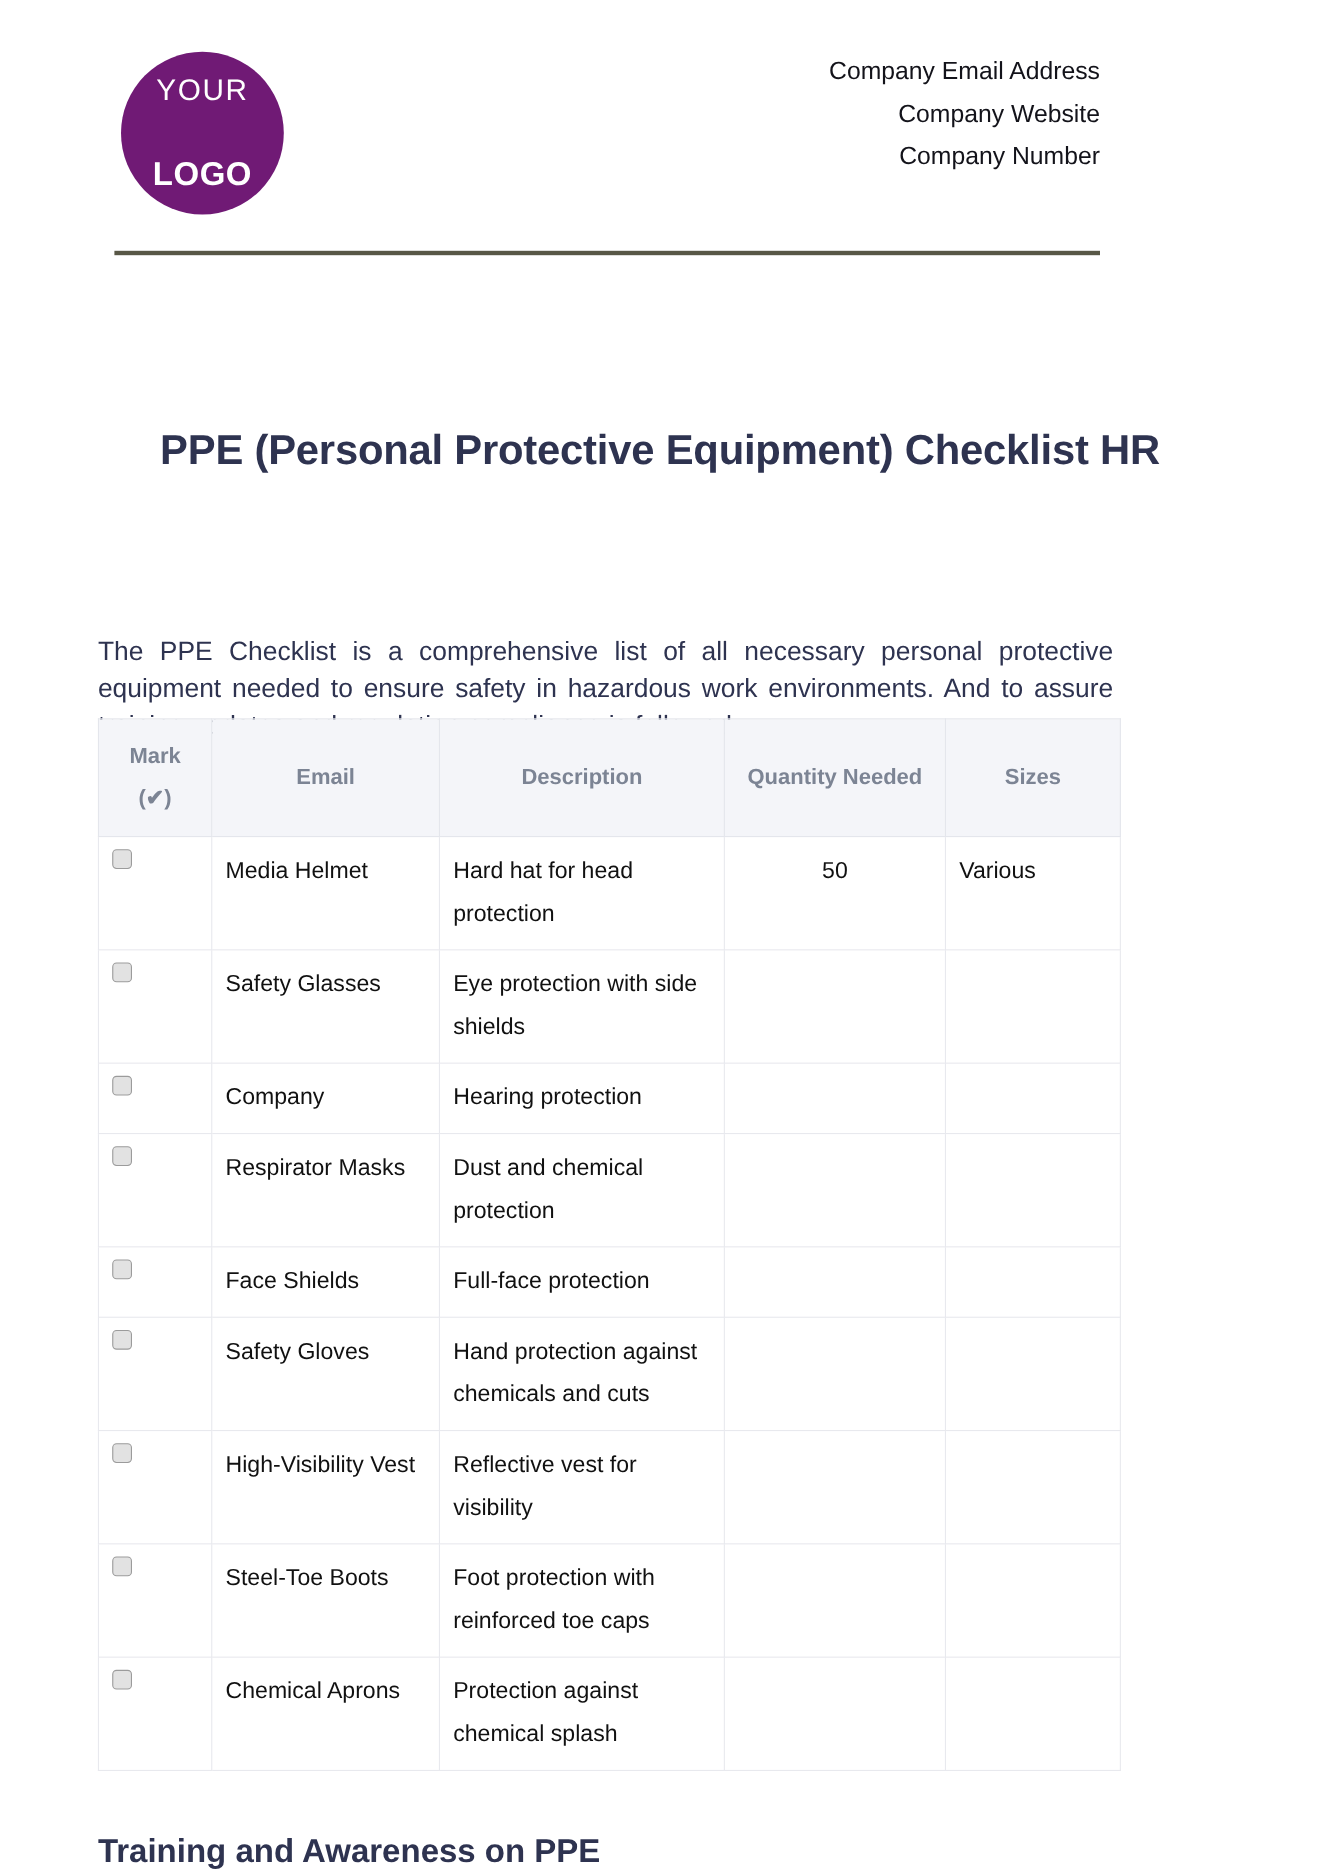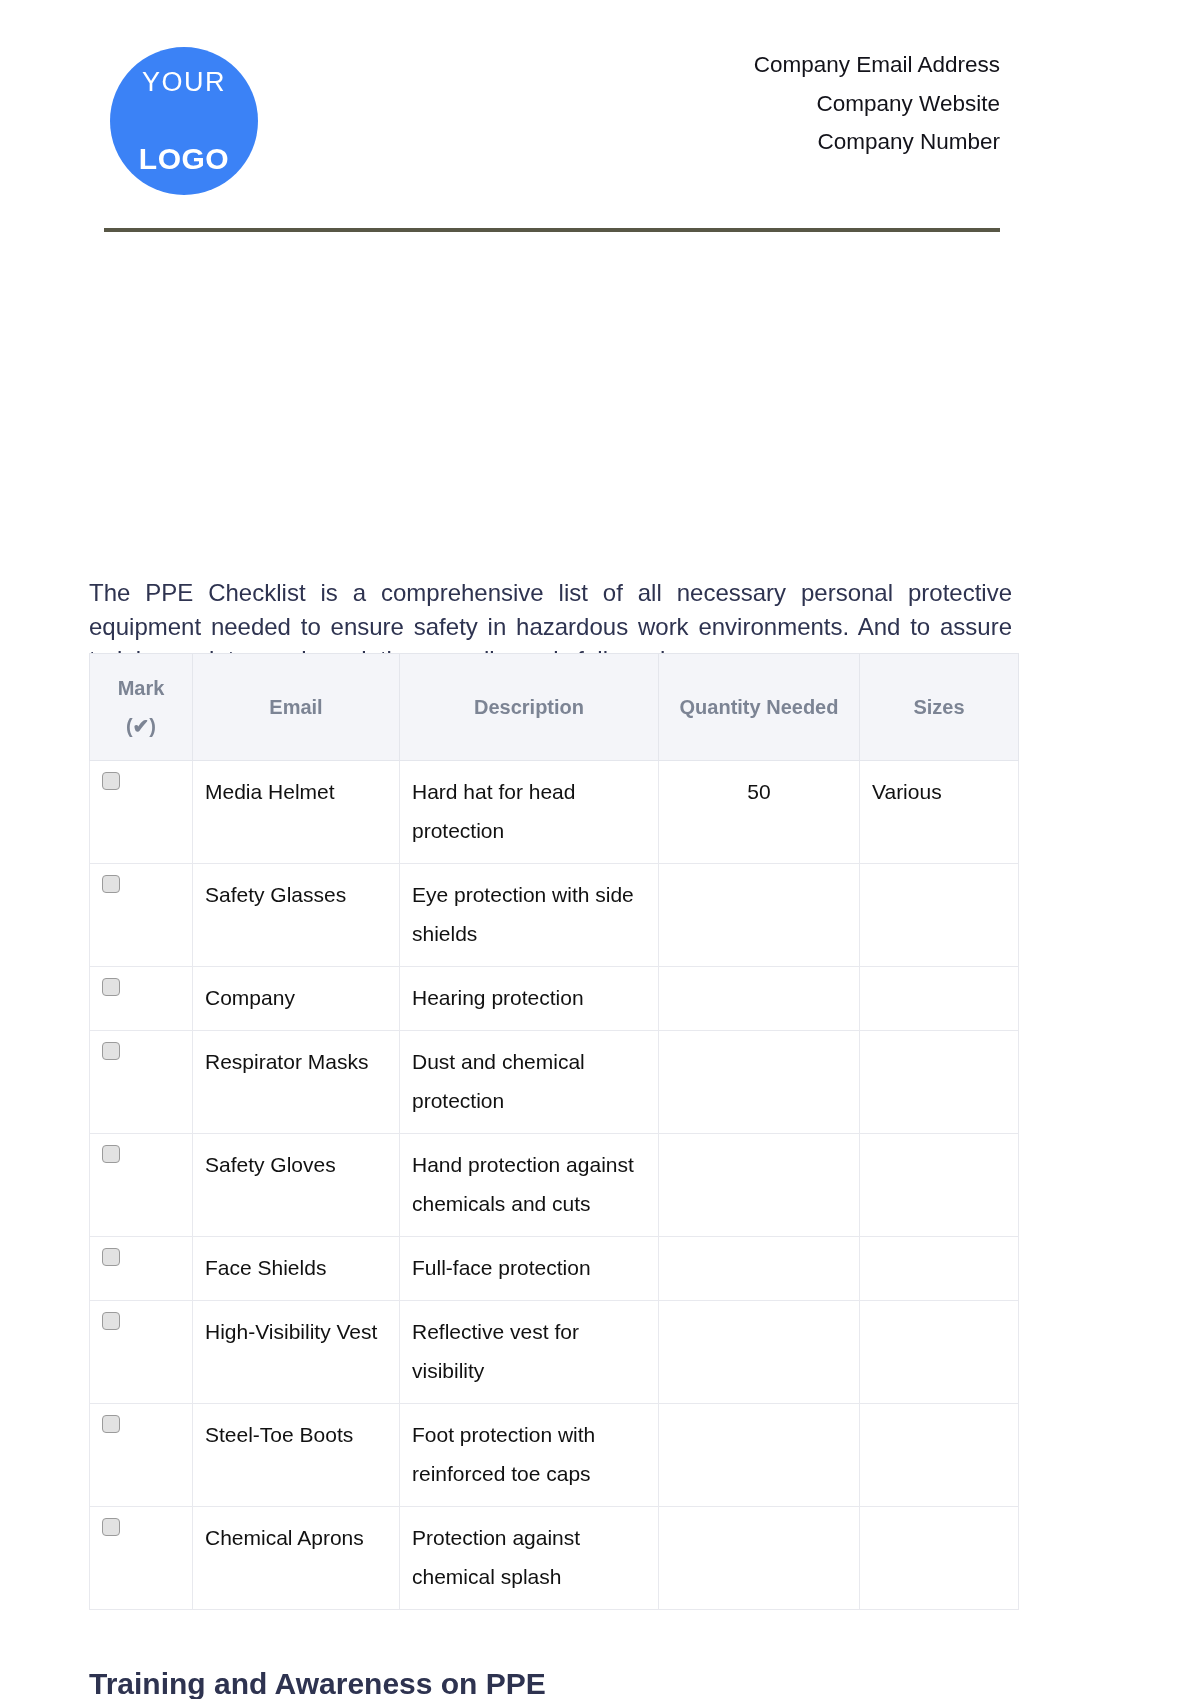--- a/index.html
+++ b/index.html
@@ -31,21 +31,21 @@
     width: 896px;
     height: 160px;
   }
   .logo {
     position: absolute;
     left: 6px;
     top: 7px;
     width: 148px;
     height: 148px;
     border-radius: 50%;
-    background: #3b82f6;
+    background: #701a75;
     display: flex;
     flex-direction: column;
     align-items: center;
     justify-content: center;
     line-height: 1;
   }
   .logo-your {
     color: #ffffff;
     font-size: 27px;
     letter-spacing: 1.5px;
@@ -201,20 +201,21 @@
     <div class="contact">
       <div class="contact-line">Company Email Address</div>
       <div class="contact-line">Company Website</div>
       <div class="contact-line">Company Number</div>
     </div>
 
   </div>
 
   <div class="divider"></div>
 
+  <div class="title">PPE (Personal Protective Equipment) Checklist HR</div>
 
   <div class="intro">The PPE Checklist is a comprehensive list of all necessary personal protective equipment needed to ensure safety in hazardous work environments. And to assure training updates and regulation compliance is followed.</div>
 
   <div class="table-wrap">
     <table class="ppe">
       <colgroup>
         <col class="c-mark">
           <col class="c-item">
           <col class="c-desc">
           <col class="c-qty">
@@ -256,29 +257,29 @@
           </tr>
           <tr>
             <td class="cell-mark"><span class="checkbox"></span></td>
             <td class="cell-item">Respirator Masks</td>
             <td class="cell-desc">Dust and chemical protection</td>
             <td class="cell-qty"></td>
             <td class="cell-size"></td>
           </tr>
           <tr>
             <td class="cell-mark"><span class="checkbox"></span></td>
+            <td class="cell-item">Face Shields</td>
+            <td class="cell-desc">Full-face protection</td>
+            <td class="cell-qty"></td>
+            <td class="cell-size"></td>
+          </tr>
+          <tr>
+            <td class="cell-mark"><span class="checkbox"></span></td>
             <td class="cell-item">Safety Gloves</td>
             <td class="cell-desc">Hand protection against chemicals and cuts</td>
-            <td class="cell-qty"></td>
-            <td class="cell-size"></td>
-          </tr>
-          <tr>
-            <td class="cell-mark"><span class="checkbox"></span></td>
-            <td class="cell-item">Face Shields</td>
-            <td class="cell-desc">Full-face protection</td>
             <td class="cell-qty"></td>
             <td class="cell-size"></td>
           </tr>
           <tr>
             <td class="cell-mark"><span class="checkbox"></span></td>
             <td class="cell-item">High-Visibility Vest</td>
             <td class="cell-desc">Reflective vest for visibility</td>
             <td class="cell-qty"></td>
             <td class="cell-size"></td>
           </tr>

